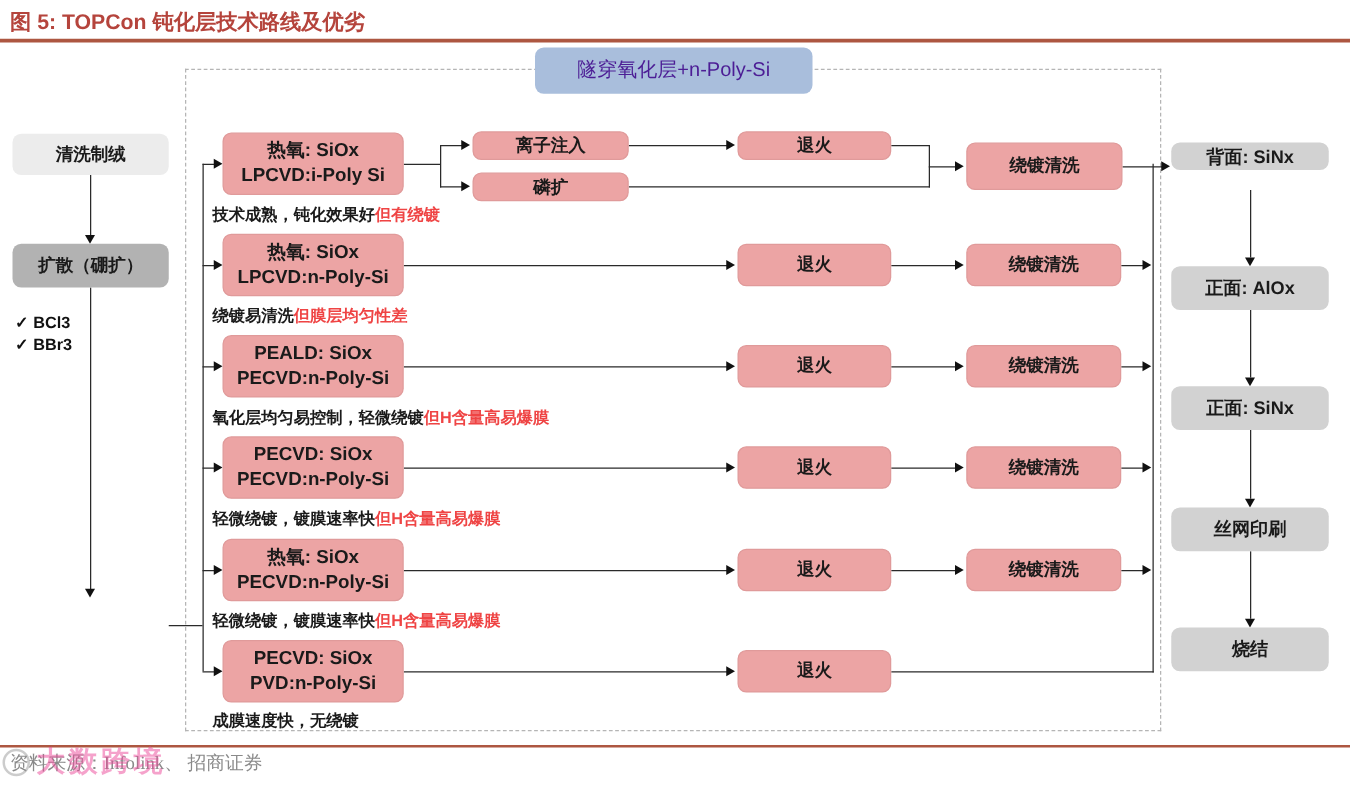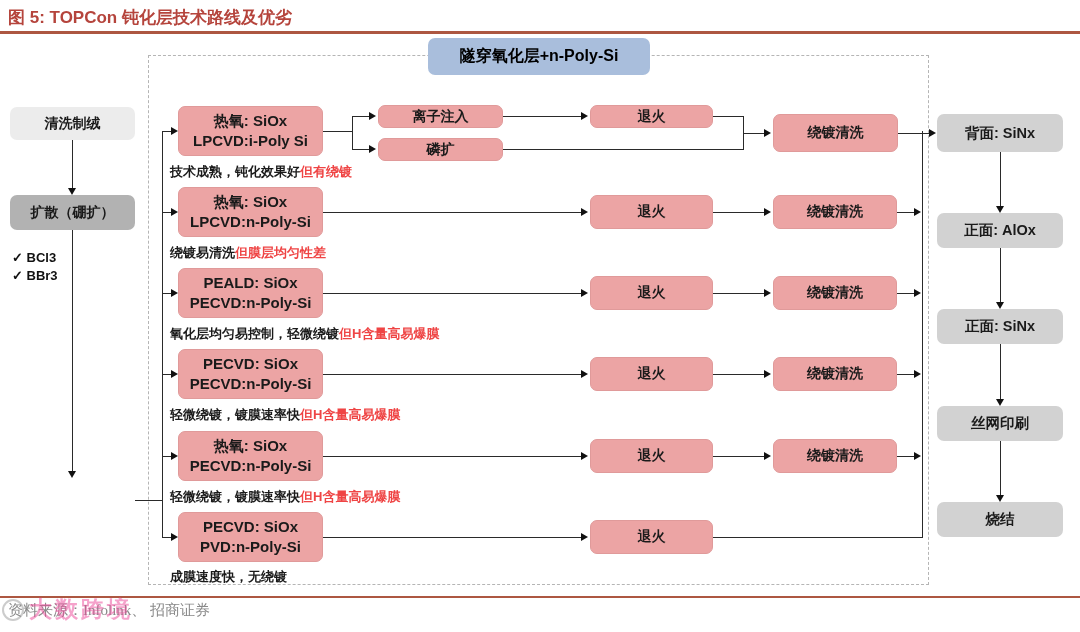--- a/index.html
+++ b/index.html
@@ -5,21 +5,21 @@
   * { margin:0; padding:0; box-sizing:border-box; }
   body { background:#fff; }
   .canvas{ position:relative; width:1080px; height:632px; background:#fff; overflow:hidden;
            font-family:"Liberation Sans", sans-serif; }
   .title{ position:absolute; left:8px; top:6px; font-size:17px; font-weight:bold; color:#b5443c; }
   .title-underline{ position:absolute; left:0; top:31px; width:1080px; height:3px; background:#ad5741; }
   .bottom-line{ position:absolute; left:0; top:596px; width:1080px; height:2px; background:#ad5741; }
   .dashed-border{ position:absolute; left:148px; top:55px; width:781px; height:530px;
                   border:1px dashed #b5b5b5; }
   .header-box{ position:absolute; left:428px; top:38px; width:222px; height:37px; background:#a9bedc;
-               border-radius:7px; color:#000000; font-weight:bold; font-size:16px; display:flex;
+               border-radius:7px; color:#4c1d95; font-weight:normal; font-size:16px; display:flex;
                align-items:center; justify-content:center; z-index:3; }
   .gbox{ position:absolute; border-radius:7px; display:flex; flex-direction:column; align-items:center;
          justify-content:center; font-weight:bold; color:#1a1a1a; text-align:center; z-index:2; }
   .pink{ background:#eca4a4; border:1px solid #e09a9a; }
   .gray-l{ background:#ececec; }
   .gray-d{ background:#b2b2b2; }
   .gray-r{ background:#d2d2d2; }
   .note{ position:absolute; font-size:13px; font-weight:bold; color:#1a1a1a; white-space:nowrap; z-index:2; }
   .note .red{ color:#ef4444; }
   .check{ position:absolute; font-size:13px; font-weight:bold; color:#111; z-index:2; }
@@ -207,21 +207,21 @@
   <div class="gbox pink fs14" style="left:590px;top:520px;width:123px;height:34px;">
       <span>退火</span>
     </div>
   <div class="hline" style="left:713px;top:537px;width:210px;"></div>
   <div class="note" style="left:170px;top:568px;">
     <span>成膜速度快，无绕镀</span><span class="red"></span>
   </div>
 
   <div class="vline" style="left:922px;top:131px;height:407px;"></div>
 
-  <div class="gbox gray-r" style="left:937px;top:114px;width:126px;height:38px;font-size:14.5px;">
+  <div class="gbox gray-r" style="left:937px;top:114px;width:126px;height:22px;font-size:14.5px;">
       <span>背面: SiNx</span>
     </div>
   <div class="vline" style="left:1000px;top:152px;height:54px;"></div>
     <div class="ad" style="left:996px;top:206px;"></div>
   <div class="gbox gray-r" style="left:937px;top:213px;width:126px;height:35px;font-size:14.5px;">
       <span>正面: AlOx</span>
     </div>
   <div class="vline" style="left:1000px;top:248px;height:54px;"></div>
     <div class="ad" style="left:996px;top:302px;"></div>
   <div class="gbox gray-r" style="left:937px;top:309px;width:126px;height:35px;font-size:14.5px;">

